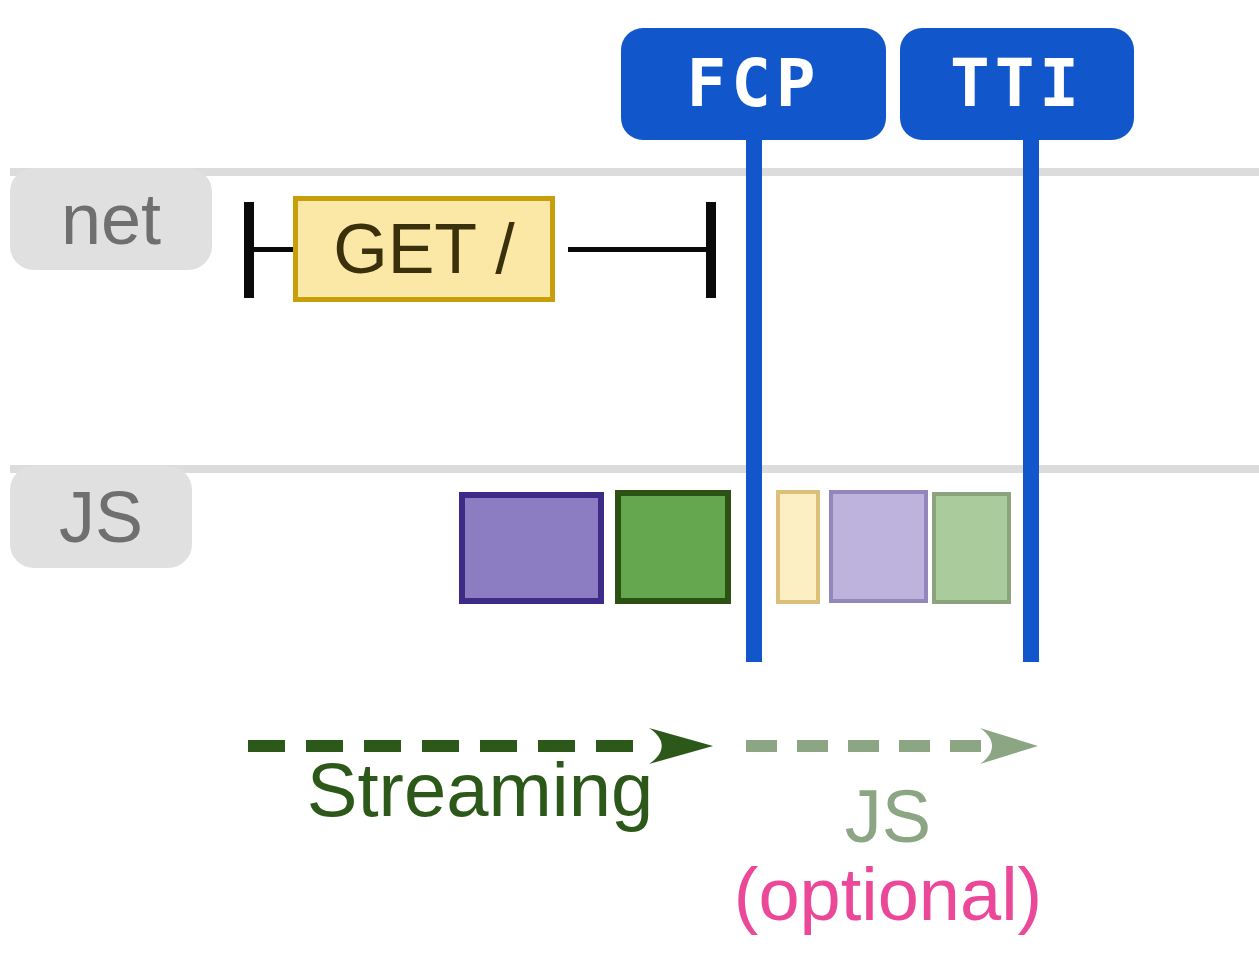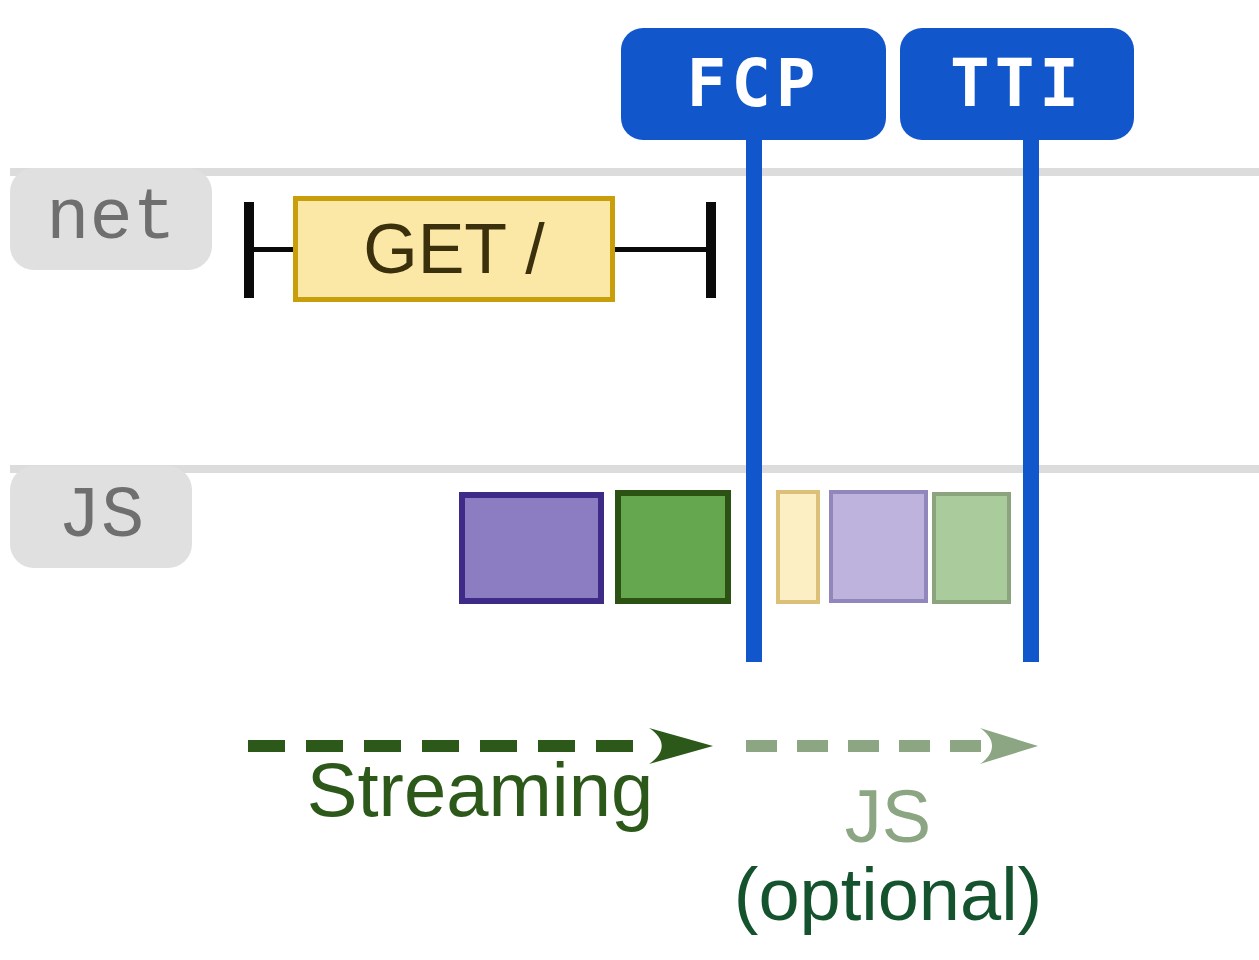--- a/index.html
+++ b/index.html
@@ -10,34 +10,34 @@
 
   
   .track-line{position:absolute;left:10px;width:1249px;height:8px;background:#DCDCDC;z-index:1;}
   #net-line{top:168px;}
   #js-line{top:465px;}
 
   
   .track-tab{
     position:absolute;left:10px;height:102px;background:#E0E0E0;border-radius:24px;
     display:flex;align-items:center;justify-content:center;z-index:2;
-    color:#6F6F6F;font-size:72px;line-height:1;font-family:Liberation Mono, monospace;
+    color:#6F6F6F;font-size:72px;line-height:1;
   }
   #net-tab{top:168px;width:202px;}
   #js-tab{top:466px;width:182px;}
 
   
   .tick{position:absolute;top:202px;width:10px;height:96px;background:#0A0A0A;z-index:2;}
   #tick-left{left:244px;}
   #tick-right{left:706px;}
   .conn{position:absolute;top:247px;height:5px;background:#0A0A0A;z-index:2;}
   #conn-left{left:252px;width:44px;}
   #conn-right{left:568px;width:142px;}
   #request-box{
-    position:absolute;left:293px;top:196px;width:322px;height:106px;
+    position:absolute;left:293px;top:196px;width:262px;height:106px;
     background:#FBE7A6;border:5px solid #C89E0B;box-sizing:border-box;
     display:flex;align-items:center;justify-content:center;
     color:#3B300C;font-size:70px;line-height:1;z-index:3;
   }
 
   
   #js-blocks{position:absolute;left:450px;top:485px;z-index:2;}
 
   
   .marker-stem{position:absolute;top:130px;width:16px;height:532px;background:#1256CB;z-index:4;}
@@ -52,21 +52,21 @@
   #fcp-badge{left:621px;width:265px;}
   #tti-badge{left:900px;width:234px;}
 
   
   .arrow-svg{position:absolute;top:726px;z-index:2;}
   #streaming-arrow{left:246px;}
   #js-arrow{left:744px;}
   .annot-text{position:absolute;text-align:center;line-height:1.1;z-index:2;}
   #streaming-label{left:240px;top:748px;width:480px;font-size:76px;color:#2C591A;}
   #js-optional-label{left:738px;top:776px;width:300px;font-size:74px;color:#8CA684;}
-  #optional-sublabel{left:688px;top:854px;width:400px;font-size:74px;color:#14532d;}
+  #optional-sublabel{left:688px;top:854px;width:400px;font-size:74px;color:#ec4899;}
 </style>
 </head>
 <body>
 
 <div class="track-line" id="net-line"></div>
 <div class="track-line" id="js-line"></div>
 
 <div class="track-tab" id="net-tab">
   <span>net</span>
 </div>

